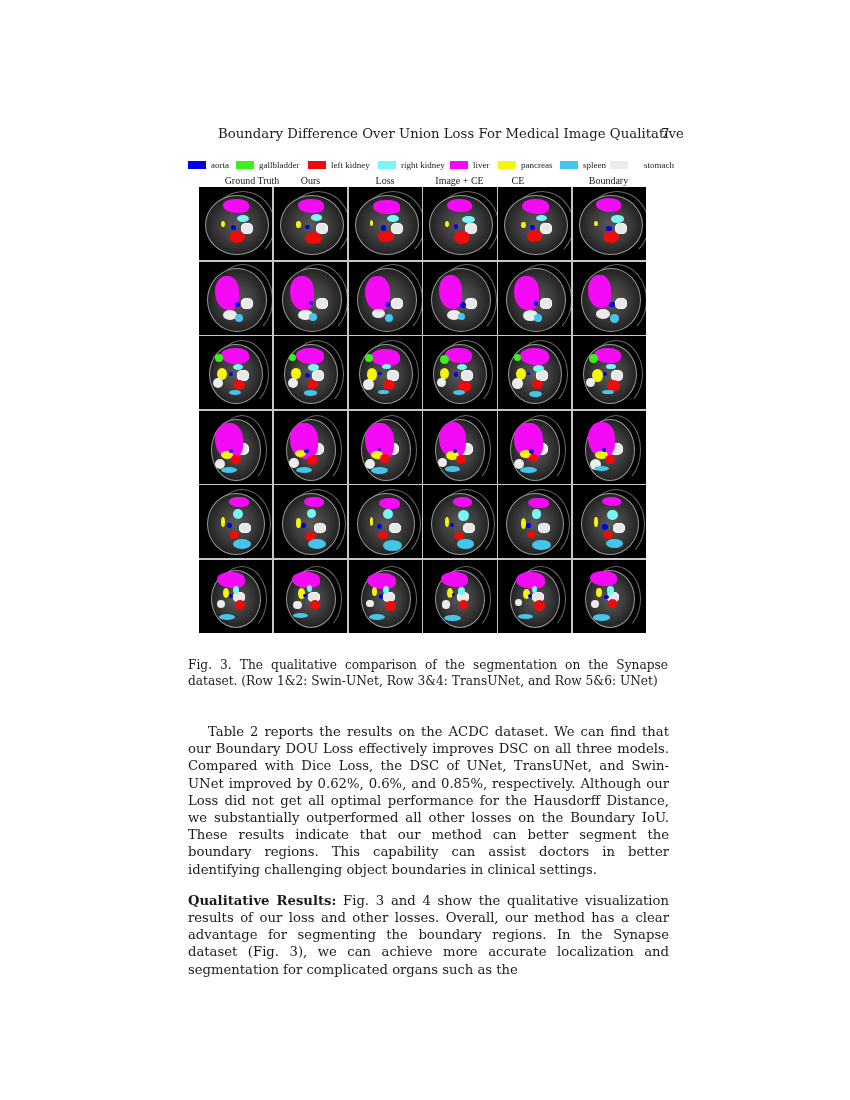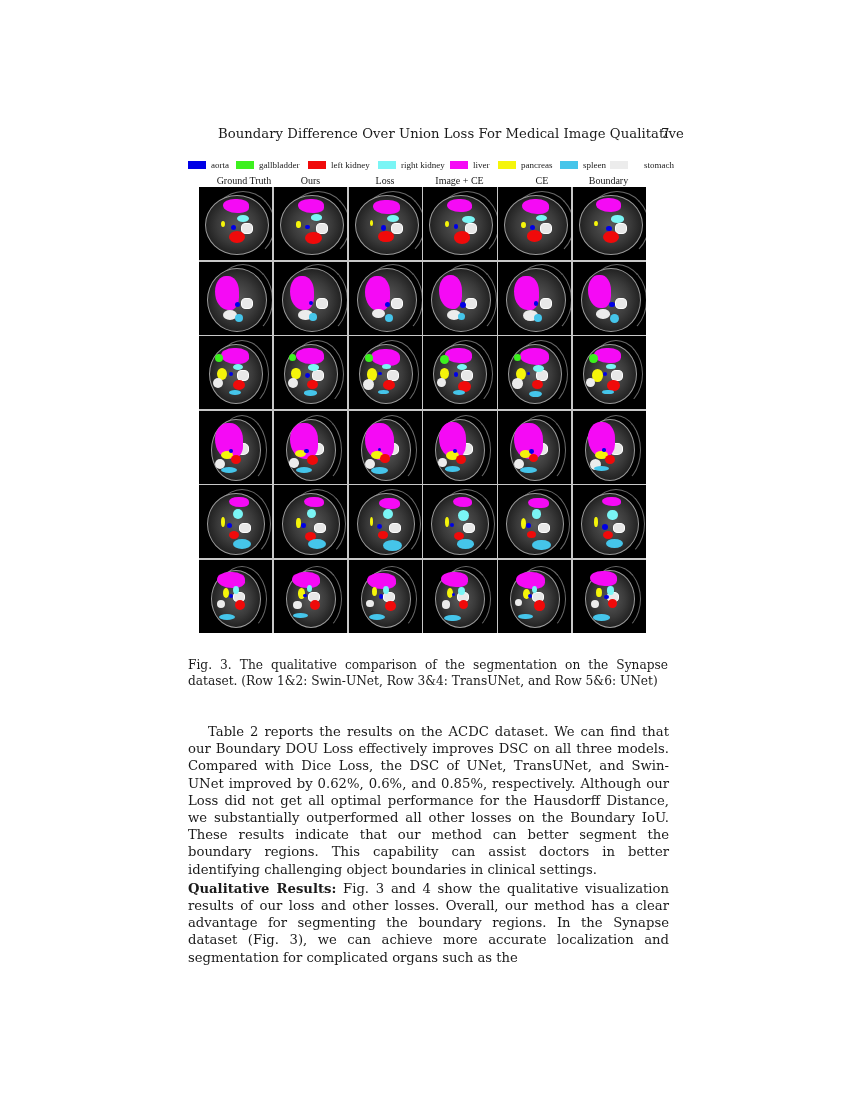--- a/index.html
+++ b/index.html
@@ -30,21 +30,21 @@
   .spine { position: absolute; border-radius: 40%; background: #e8e8e8; border: 1px solid #fff; }
 
   .caption { position: absolute; top: 657px; left: 188px; width: 480px; font-size: 12.2px; line-height: 16px;
              text-align: justify; }
   .caption b { font-weight: normal; }
 
   .body-text { position: absolute; top: 723px; left: 188px; width: 481px; font-size: 13.2px; line-height: 17.2px;
                text-align: justify; }
   .body-text p { margin: 0; }
   .body-text .indent { text-indent: 20px; }
-  .body-text .para2 { margin-top: 2px; }
+  .body-text .para2 { margin-top: 14px; }
   .body-text b { font-weight: bold; }
 </style>
 </head>
 <body>
 
 <div class="running-head">
   <span class="title">Boundary Difference Over Union Loss For Medical Image Qualitative</span>
   <span class="pageno">7</span>
 </div>
 
@@ -77,25 +77,25 @@
       <span class="legend-swatch" style="background: rgb(69, 197, 234);"></span>
       <span>spleen</span>
     </div>
     <div class="legend-item" style="left: 422px;">
       <span class="legend-swatch" style="background: rgb(236, 236, 236); margin-right: 16px;"></span>
       <span>stomach</span>
     </div>
   </div>
 
 <div class="col-headers" id="colheaders">
-    <div class="col-header" style="left: 8px;">Ground Truth</div>
+    <div class="col-header" style="left: 16px;">Ground Truth</div>
     <div class="col-header" style="left: 74.5px;">Ours</div>
     <div class="col-header" style="left: 149px;">Loss</div>
     <div class="col-header" style="left: 223.5px;">Image + CE</div>
-    <div class="col-header" style="left: 306px;">CE</div>
+    <div class="col-header" style="left: 282px;">CE</div>
     <div class="col-header" style="left: 372.5px;">Boundary</div>
   </div>
 
 <div class="grid" id="grid">
     <div class="cell">
       <div class="arc" style="left: 12px; top: 4px; width: 62px; height: 66px;"></div>
       <div class="body-outline" style="left: 6px; top: 8px; width: 62px; height: 58px;"></div>
       <div class="spine" style="left: 42px; top: 36px; width: 10px; height: 9px;"></div>
       <div class="organ" style="background: rgb(245, 10, 245); left: 24px; top: 12px; width: 26px; height: 14px; border-radius: 50% 50% 40% 60%;"></div>
       <div class="organ" style="background: rgb(122, 245, 245); left: 38px; top: 28px; width: 12px; height: 7px;"></div>

